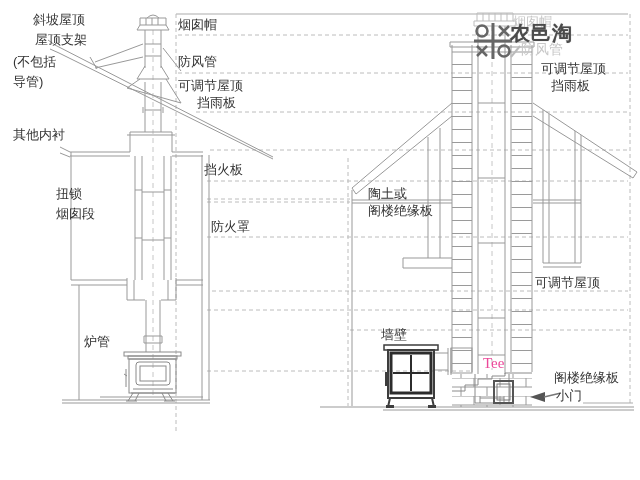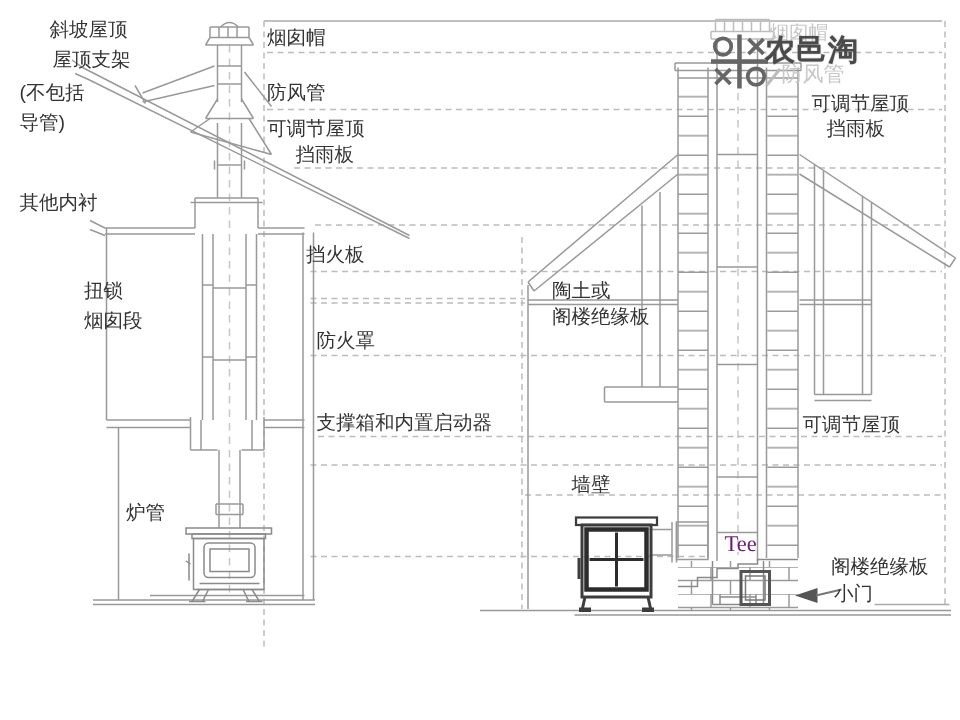--- a/index.html
+++ b/index.html
@@ -2,21 +2,21 @@
 <html><head>
 <meta charset="utf-8">
 <style>
   html,body{margin:0;padding:0;background:#fff;}
   #stage{position:relative;width:640px;height:432px;background:#ffffff;overflow:hidden;
          font-family:"Liberation Sans",sans-serif;padding-left:28px;}
   #lineart{position:absolute;left:0;top:0;}
   .lbl{position:absolute;font-size:13px;line-height:1.15;color:#333;white-space:nowrap;
        font-family:"Liberation Sans",sans-serif;}
   .cap{font-size:15px;color:#2e2e2e;}
-  .tee{font-family:"Liberation Serif",serif;font-size:15px;color:#701a75;}
+  .tee{font-family:"Liberation Serif",serif;font-size:15px;color:#ec4899;}
   .wm-brand{position:absolute;font-size:20px;font-weight:bold;color:#4a4a4a;letter-spacing:1px;
             text-shadow:0 0 1px #9a9a9a;}
   .wm-faint{position:absolute;color:#c7c7c7;}
 </style>
 </head>
 <body>
 
 <div id="stage">
 
   <svg id="lineart" width="640" height="480" viewBox="0 0 640 480">
@@ -166,25 +166,24 @@
   <div class="lbl" style="left:56px;top:187px">扭锁</div>
   <div class="lbl" style="left:56px;top:207px">烟囱段</div>
   <div class="lbl" style="left:84px;top:335px">炉管</div>
 
   <div class="lbl" style="left:178px;top:18px">烟囱帽</div>
   <div class="lbl" style="left:178px;top:55px">防风管</div>
   <div class="lbl" style="left:178px;top:79px">可调节屋顶</div>
   <div class="lbl" style="left:197px;top:96px">挡雨板</div>
   <div class="lbl" style="left:204px;top:163px">挡火板</div>
   <div class="lbl" style="left:211px;top:220px">防火罩</div>
-  <div class="lbl" style="left:211px;top:275px">支撑箱和内置启动器</div>
 
   <div class="lbl" style="left:368px;top:187px">陶土或</div>
   <div class="lbl" style="left:368px;top:204px">阁楼绝缘板</div>
-  <div class="lbl" style="left:381px;top:316px">墙壁</div>
+  <div class="lbl" style="left:381px;top:328px">墙壁</div>
   <div class="lbl" style="left:541px;top:62px">可调节屋顶</div>
   <div class="lbl" style="left:551px;top:79px">挡雨板</div>
   <div class="lbl" style="left:535px;top:276px">可调节屋顶</div>
   <div class="lbl tee" style="left:483px;top:355px">Tee</div>
   <div class="lbl" style="left:554px;top:371px">阁楼绝缘板</div>
   <div class="lbl" style="left:556px;top:389px">小门</div>
 
   <div class="lbl cap" style="left:393px;top:455px">砌烟囱。</div>
 
   <div class="wm-faint" style="left:513px;top:13px;font-size:13px">烟囱帽</div>

